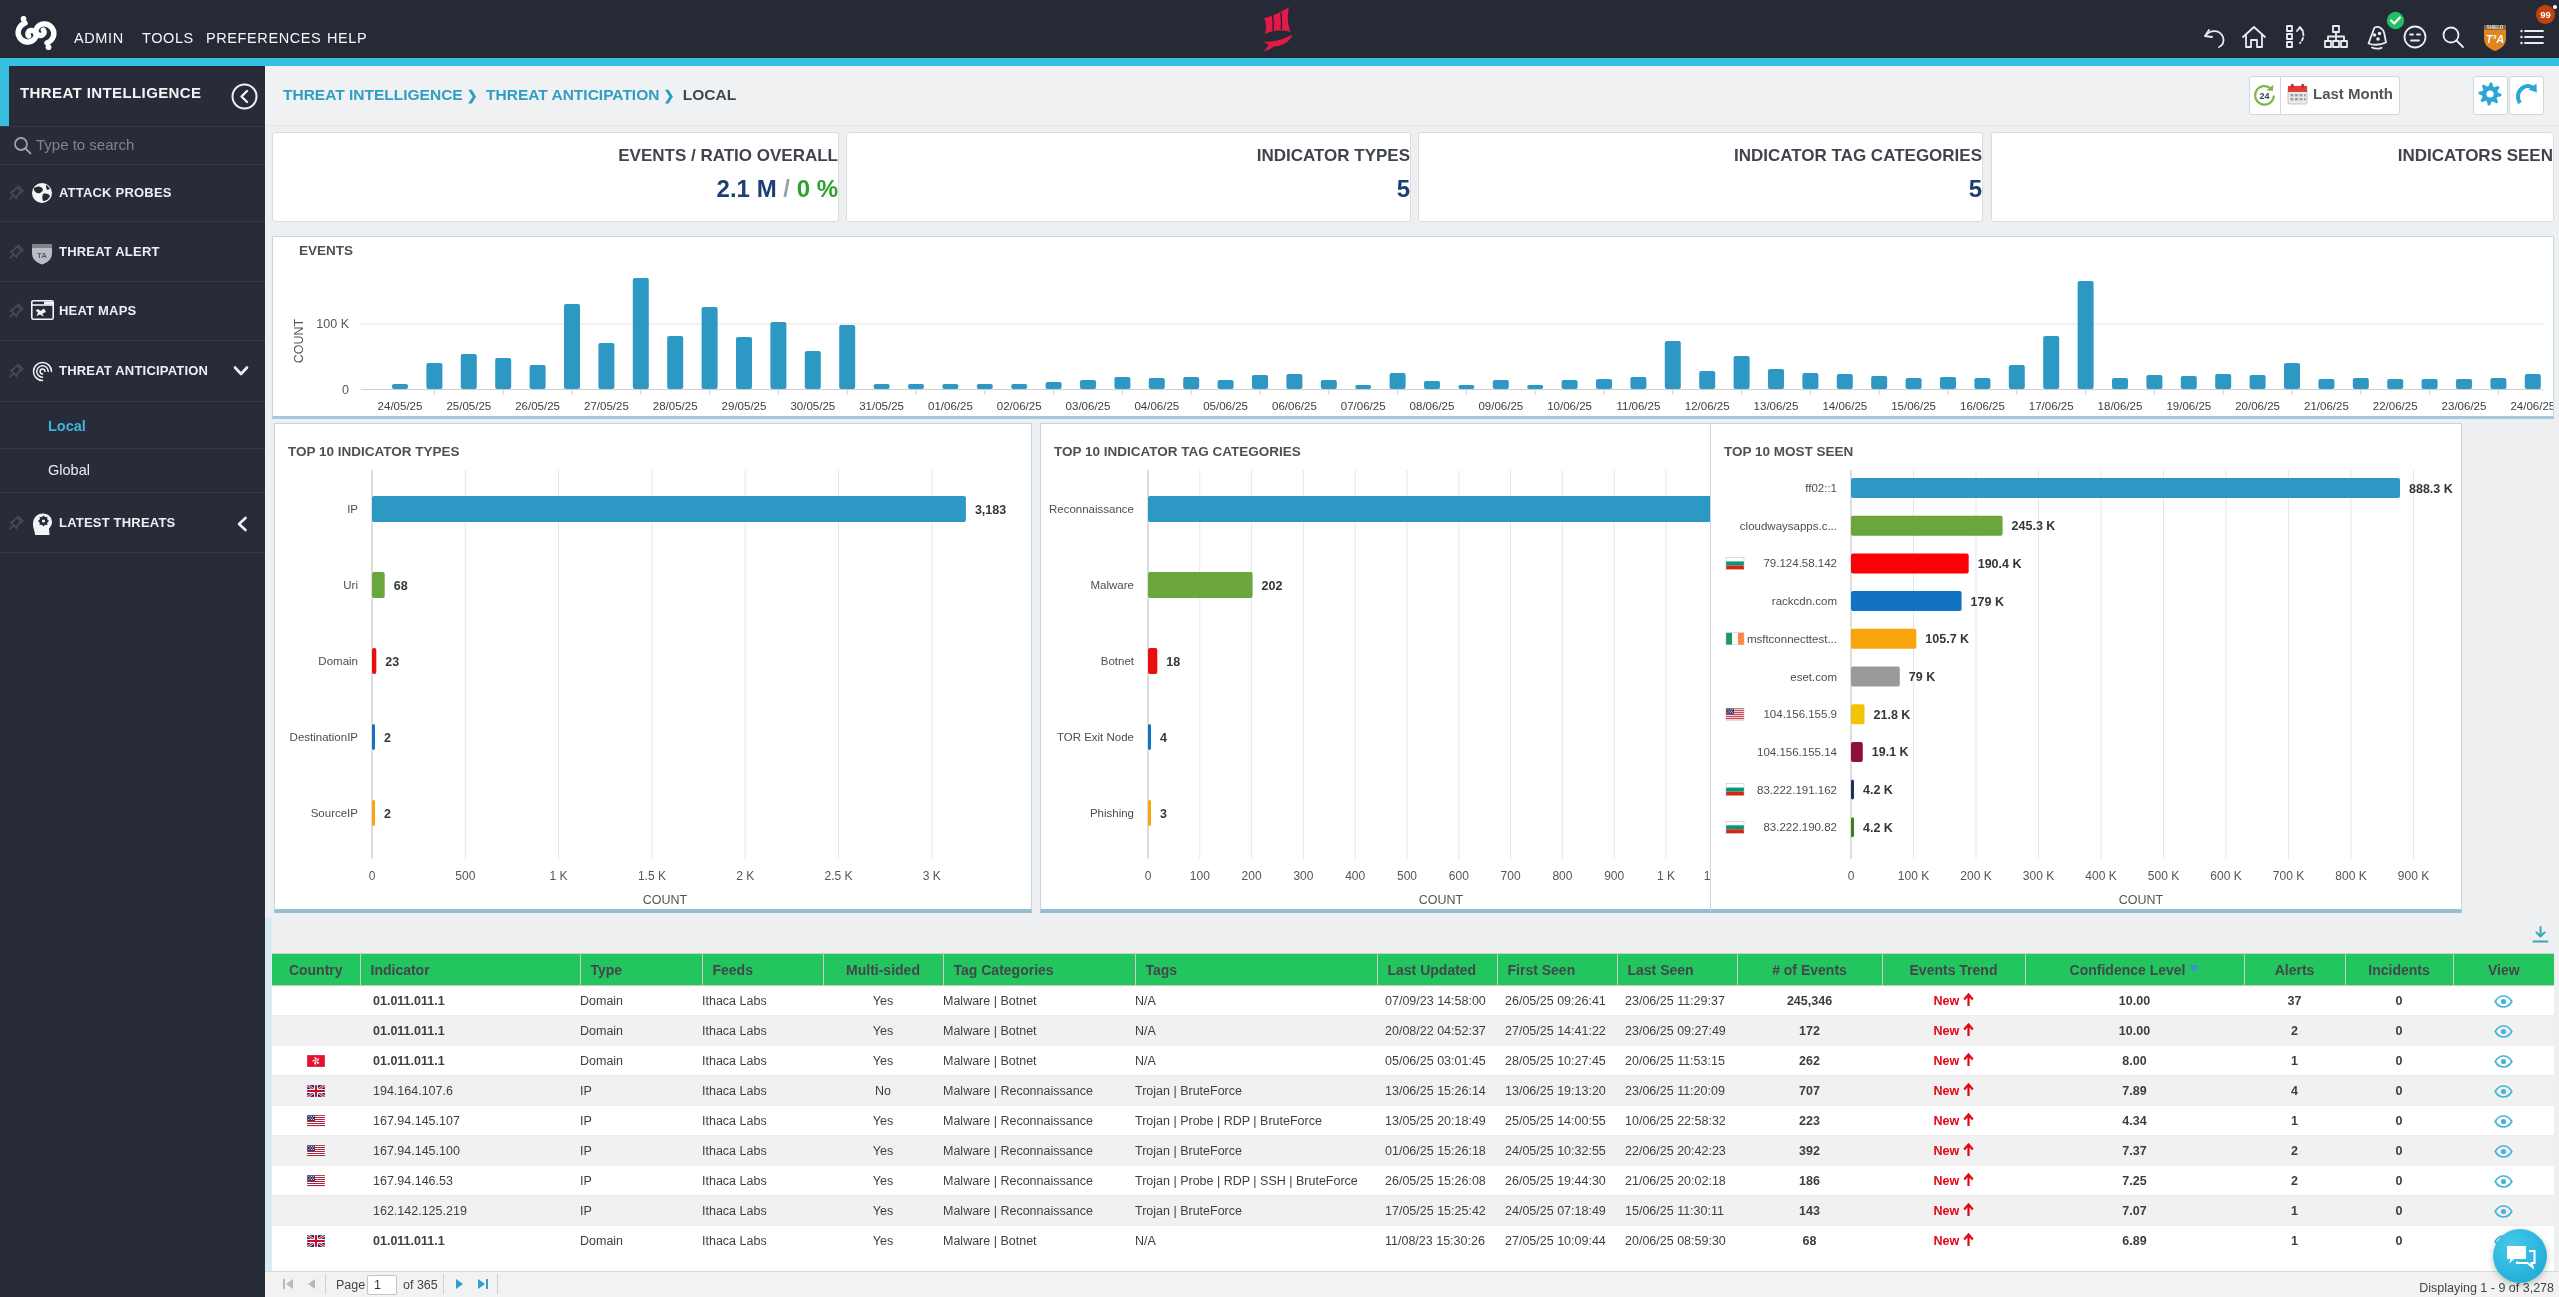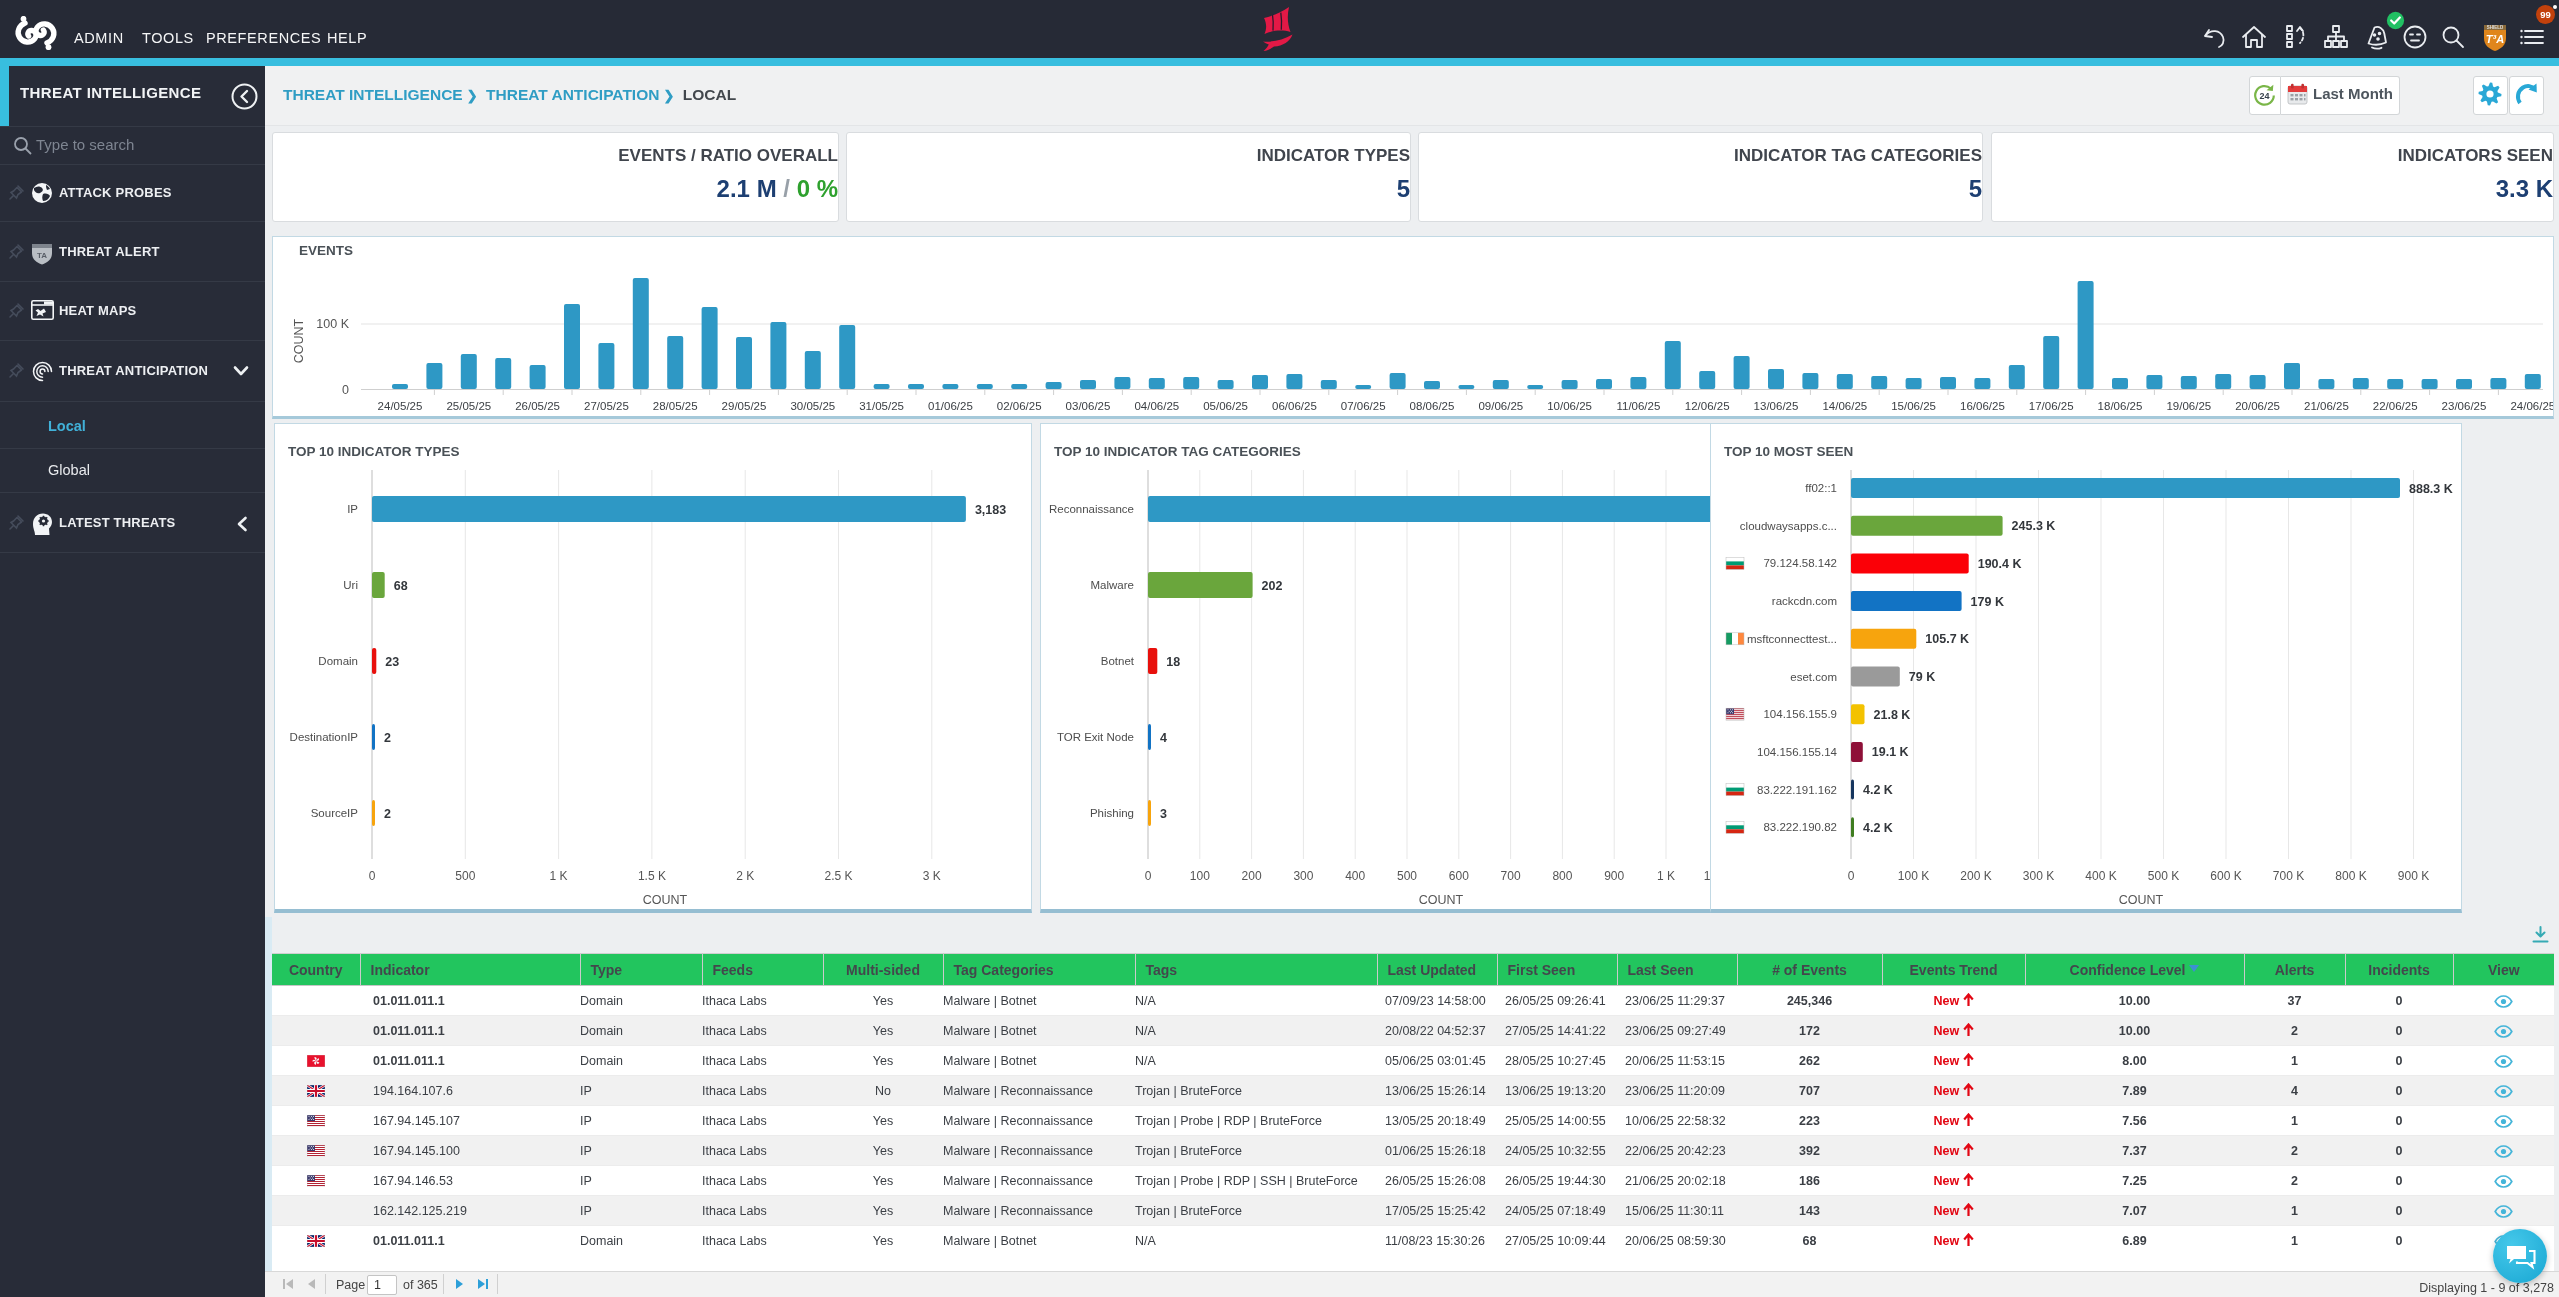--- a/index.html
+++ b/index.html
@@ -267,21 +267,20 @@
 <div class="ab card" style="left:846px;width:563px;">
     <div class="ctitle">INDICATOR TYPES</div>
     <div class="cval">5</div>
   </div>
 <div class="ab card" style="left:1418px;width:563px;">
     <div class="ctitle">INDICATOR TAG CATEGORIES</div>
     <div class="cval">5</div>
   </div>
 <div class="ab card" style="left:1991px;width:561px;">
     <div class="ctitle">INDICATORS SEEN</div>
-    <div class="cval">3.3 K</div>
   </div>
 <div class="ab panel" style="left:272px;top:236px;width:2280px;height:179px;border-bottom:3px solid #a5c9da;">
     <svg width="2280" height="179" viewBox="0 0 2280 179">
       <text x="26" y="18" font-size="13.5" font-weight="bold" fill="#4a5157">EVENTS</text>
       <text x="30" y="104" font-size="12.5" fill="#555" text-anchor="middle" transform="rotate(-90 30 104)">COUNT</text>
       <line x1="88" y1="87" x2="2270" y2="87" stroke="#e3e3e3"></line>
       <line x1="88" y1="152.5" x2="2270" y2="152.5" stroke="#cfcfcf"></line>
       <text x="76" y="91" font-size="12.5" fill="#555" text-anchor="end">100 K</text>
       <text x="76" y="157" font-size="12.5" fill="#555" text-anchor="end">0</text>
       <rect x="119.0" y="147.0" width="16" height="5" rx="2" fill="#2e98c5"></rect>
@@ -781,21 +780,21 @@
           <td class="tc">Yes</td>
           <td class="tl">Malware | Reconnaissance</td>
           <td class="tl">Trojan | Probe | RDP | BruteForce</td>
           <td class="tl" style="padding-left:8px">13/05/25 20:18:49</td>
           <td class="tl" style="padding-left:8px">25/05/25 14:00:55</td>
           <td class="tl" style="padding-left:8px">10/06/25 22:58:32</td>
           <td class="tc bold">223</td>
           <td class="tc"><span class="new">New</span> <svg width="11" height="14" viewBox="0 0 11 14" style="display:inline-block;vertical-align:-2px">
               <path d="M5.5 13 L5.5 3 M1.2 6.5 L5.5 1.5 L9.8 6.5" fill="none" stroke="#e30613" stroke-width="2.2"></path>
             </svg></td>
-          <td class="tc bold">7.56</td>
+          <td class="tc bold">4.34</td>
           <td class="tc bold">1</td>
           <td class="tc bold">0</td>
           <td class="tc"><svg width="19" height="13" viewBox="0 0 19 13" style="display:inline-block;vertical-align:middle">
               <path d="M1.2 6.5 C3.5 2.5 6.3 1 9.5 1 C12.7 1 15.5 2.5 17.8 6.5 C15.5 10.5 12.7 12 9.5 12 C6.3 12 3.5 10.5 1.2 6.5 Z" fill="none" stroke="#45b5d9" stroke-width="1.7"></path>
               <circle cx="9.5" cy="6.5" r="2.6" fill="#45b5d9"></circle>
             </svg></td>
         </tr>
         <tr class="odd">
           <td class="tc"><svg width="18" height="12" viewBox="0 0 18 12" style="display:inline-block;vertical-align:middle">
               <rect width="18" height="12" fill="#fff"></rect>

